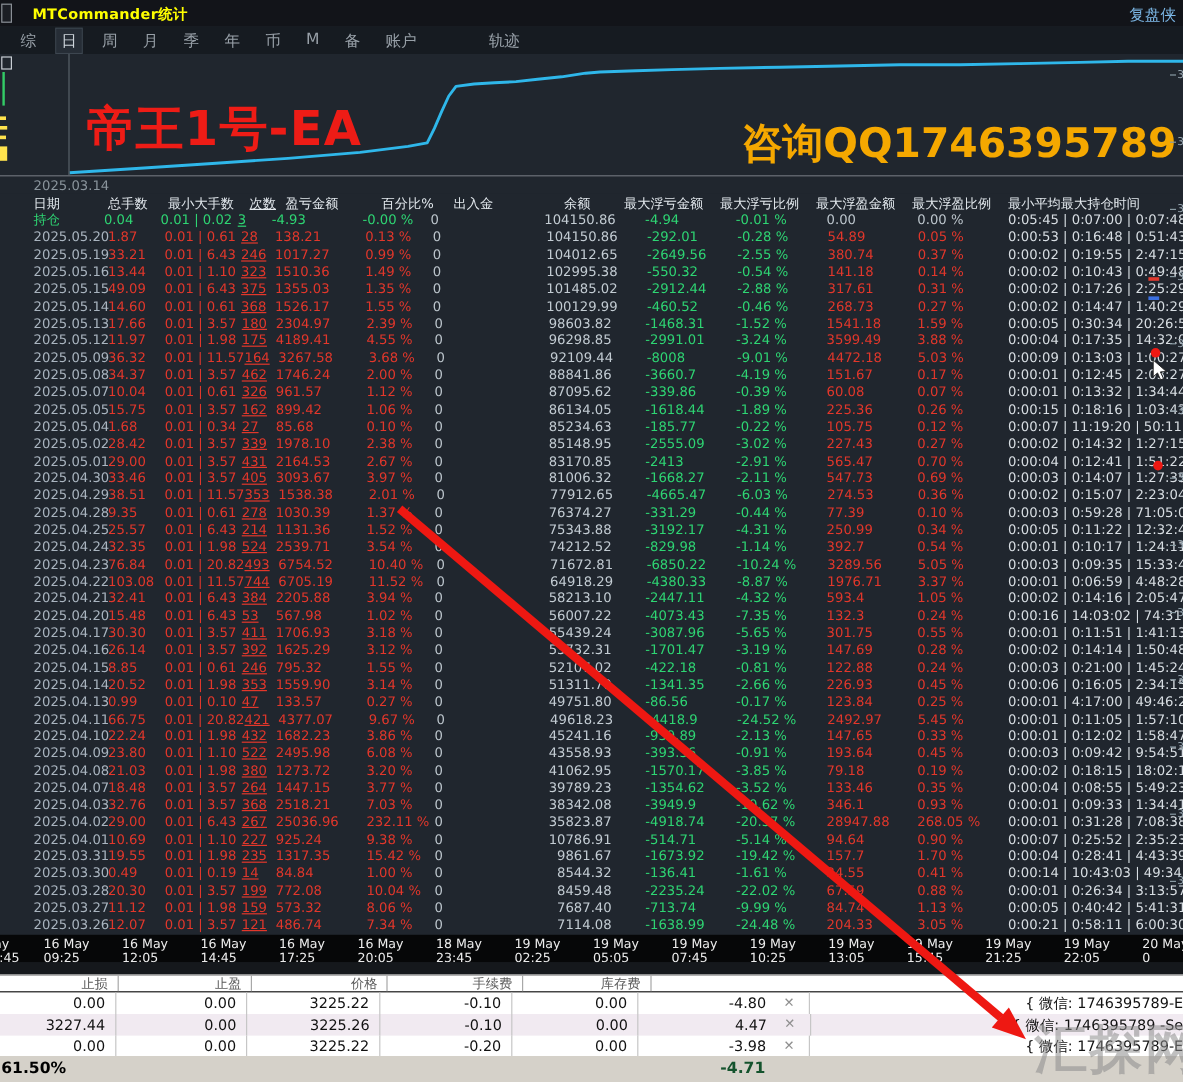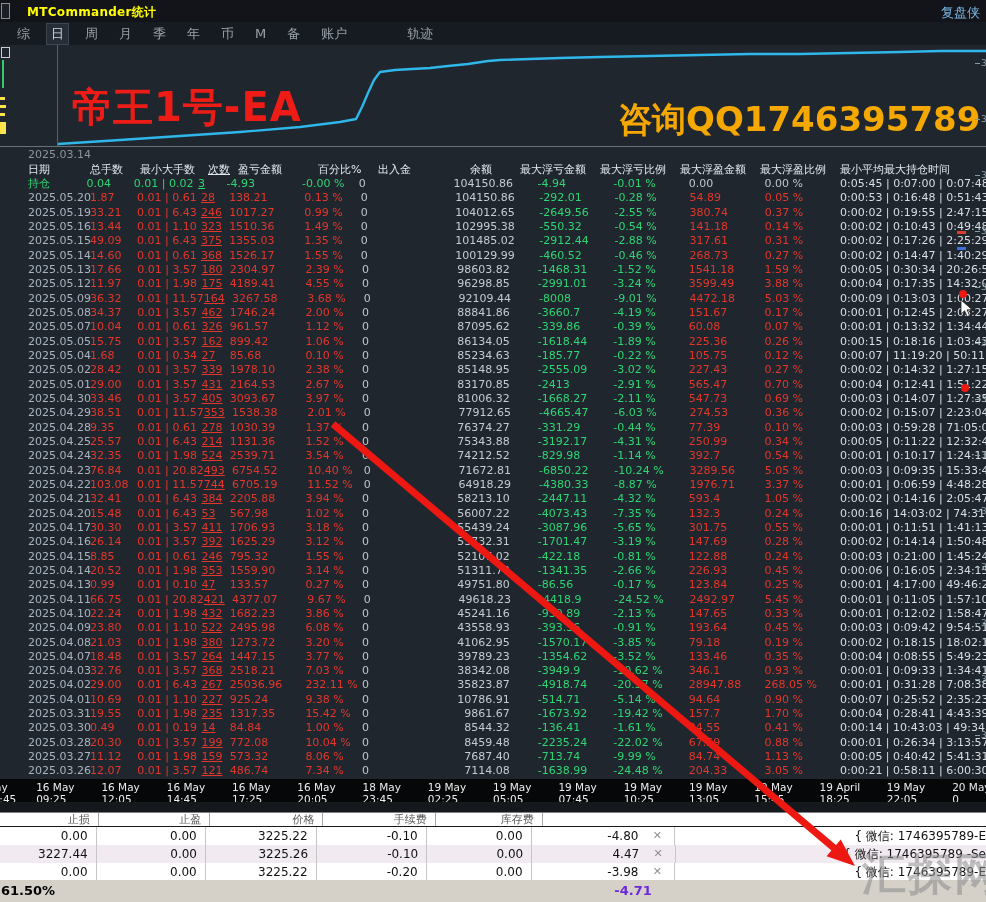--- a/index.html
+++ b/index.html
@@ -52,21 +52,21 @@
   .bt-cell{box-sizing:border-box;text-align:right;padding-right:8px;border-right:1px solid #c6c6c6;overflow:hidden;white-space:nowrap;}
   .bt-head .bt-cell{border-right:1px solid #a8a8a8;}
   .bt-alt{background:#f1eaf1;}
   .bt-profit{display:flex;align-items:center;}
   .bt-profit .pv{flex:1;text-align:right;padding-right:10px;}
   .close-x{width:18px;color:#8f8f8f;font-weight:bold;font-size:11px;text-align:center;}
   .bt-note{text-align:left;border-right:none;padding-right:0;overflow:visible;}
   
   .statusbar{position:absolute;left:0;top:880px;width:986px;height:22px;background:#d5d1c9;}
   .statusbar .sl{position:absolute;left:1px;top:3px;font-size:13px;font-weight:bold;color:#000;}
-  .statusbar .sc{position:absolute;left:598px;top:3px;width:70px;text-align:center;font-size:13px;font-weight:bold;color:#6d28d9;}
+  .statusbar .sc{position:absolute;left:584px;top:3px;width:70px;text-align:center;font-size:13px;font-weight:bold;color:#14532d;}
   
   #right-strip{position:absolute;left:975px;top:45px;width:11px;height:734px;}
   .rtick{position:absolute;left:0;color:#93a2ac;font-size:9px;line-height:9px;white-space:nowrap;}
   .rtick .d{display:inline-block;width:5px;height:1px;background:#8899a2;vertical-align:middle;margin-right:1px;}
   
   .mark{position:absolute;}
   .watermark{position:absolute;left:862px;top:845px;font-size:44px;font-weight:bold;color:#8c8c8c;
              opacity:.55;letter-spacing:2px;z-index:40;white-space:nowrap;}
   .arrow{position:absolute;left:0;top:0;z-index:50;pointer-events:none;}
   .cursor{position:absolute;left:960px;top:300px;z-index:55;}
@@ -803,21 +803,21 @@
       <div class="xl">
         <div class="tick"></div>
         <span>19 May 13:05</span>
       </div>
       <div class="xl">
         <div class="tick"></div>
         <span>19 May 15:45</span>
       </div>
       <div class="xl">
         <div class="tick"></div>
-        <span>19 April 18:25</span>
+        <span>19 May 21:25</span>
       </div>
       <div class="xl">
         <div class="tick"></div>
         <span>19 May 22:05</span>
       </div>
       <div class="xl">
         <div class="tick"></div>
         <span>20 May 0</span>
       </div>
     </div>

